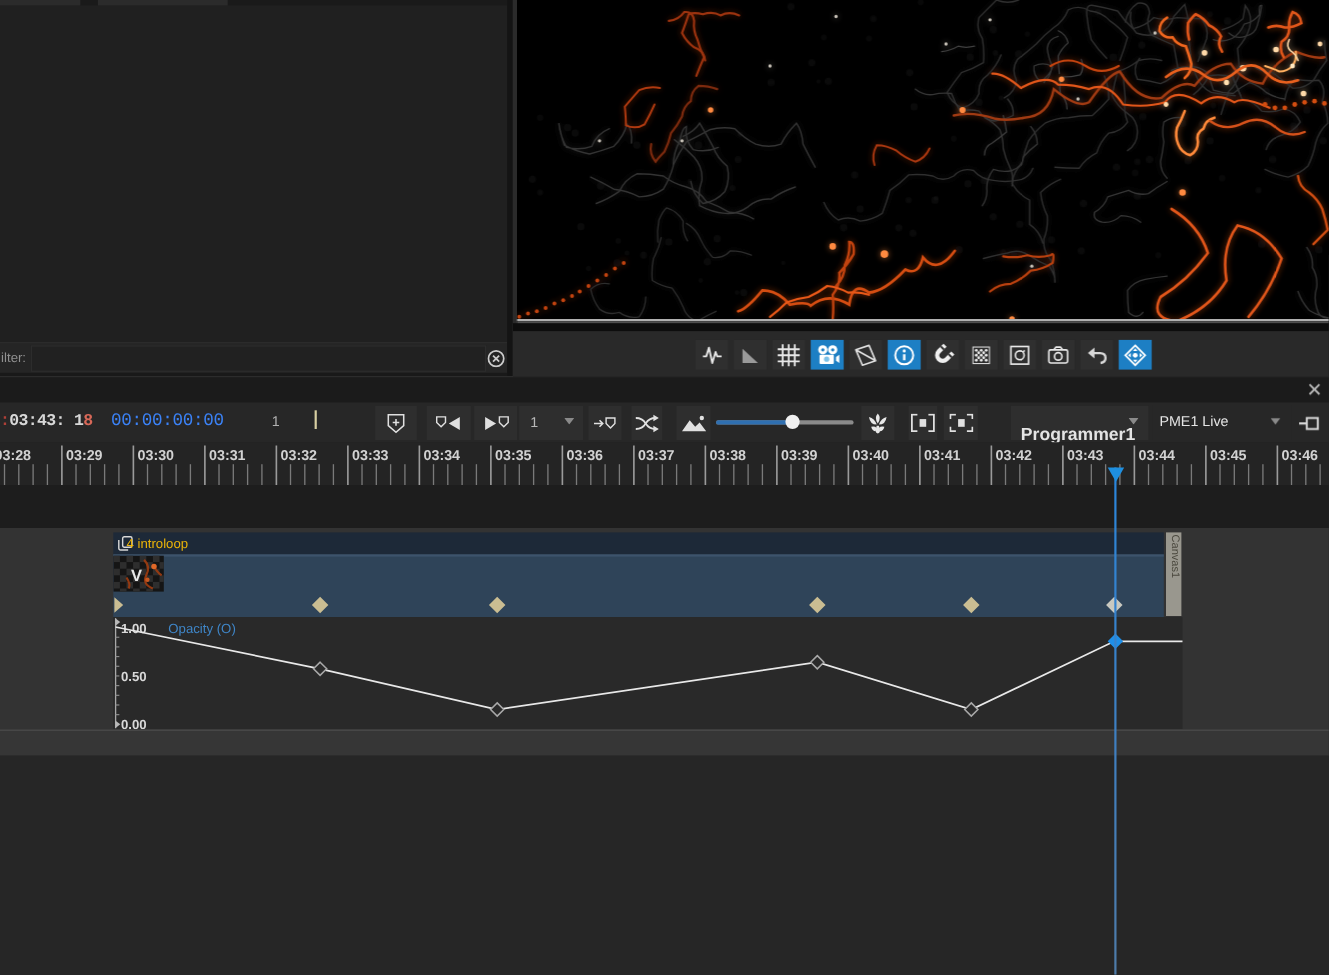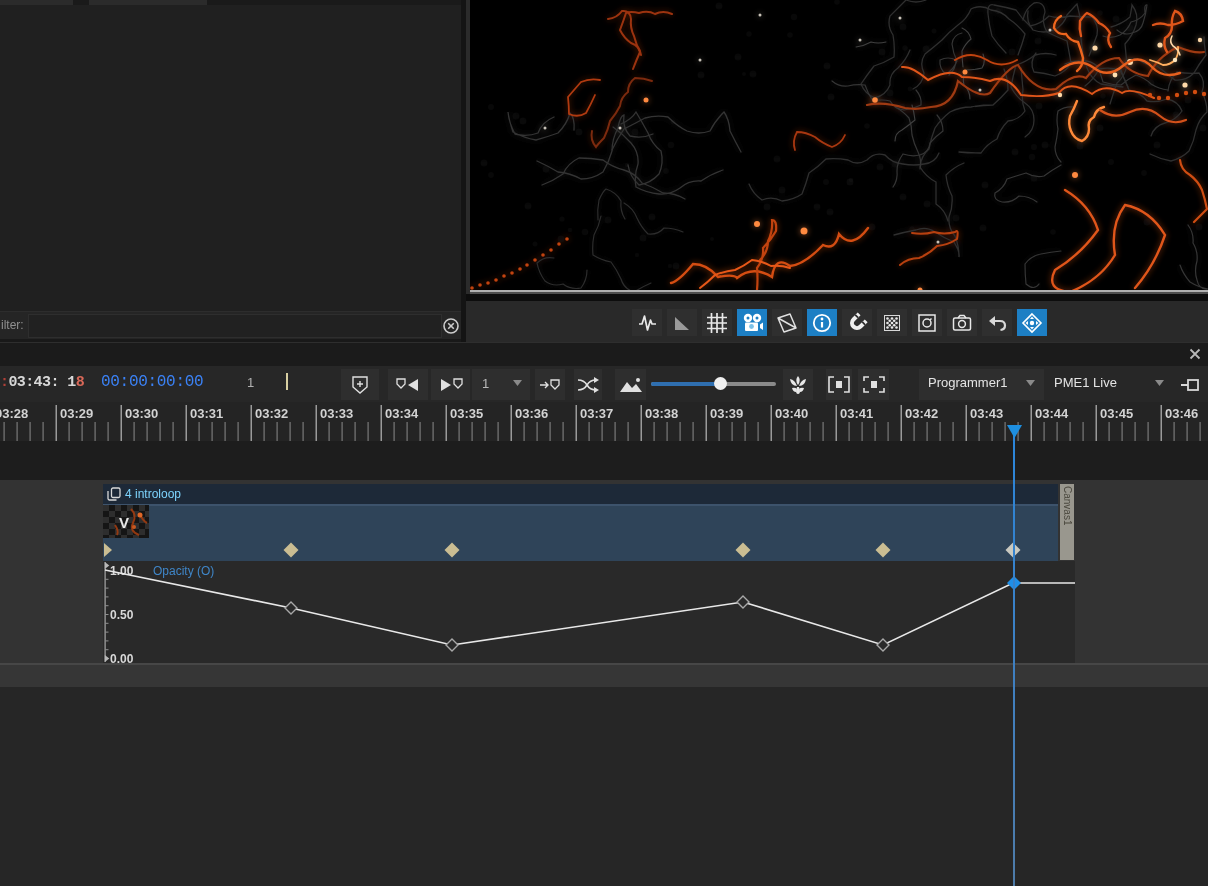--- a/index.html
+++ b/index.html
@@ -440,21 +440,21 @@
           </div>
           <div class="abs" style="left:858px;top:3px;width:31px;height:31px;background:#2e2e2e;display:flex;align-items:center;justify-content:center;">
             <svg width="22" height="17" viewBox="0 0 22 17">
               <g stroke="#e0e0e0" stroke-width="1.6" fill="none">
                 <path d="M6 1 H1 V5 M1 12 V16 H6 M16 1 H21 V5 M21 12 V16 H16"></path>
               </g>
               <rect x="8" y="5" width="6" height="7" fill="#e0e0e0"></rect>
             </svg>
           </div>
           <div class="abs" style="left:919px;top:3px;width:125px;height:31px;background:#2e2e2e;">
-            <div style="position:absolute;left:9px;top:6px;font-size:13px;color:#e4e4e4;">Programmer1</div>
+            <div style="position:absolute;left:9px;top:18px;font-size:16px;color:#e4e4e4;font-weight:bold;">Programmer1</div>
             <svg style="position:absolute;right:9px;top:11px;" width="9" height="6" viewBox="0 0 9 6">
               <path d="M0 0 H9 L4.5 6 Z" fill="#8a8a8a"></path>
             </svg>
           </div>
           <div class="abs" style="left:1048px;top:3px;width:126px;height:31px;background:#272727;">
             <div style="position:absolute;left:6px;top:6px;font-size:13px;color:#e4e4e4;">PME1 Live</div>
             <svg style="position:absolute;right:10px;top:11px;" width="9" height="6" viewBox="0 0 9 6">
               <path d="M0 0 H9 L4.5 6 Z" fill="#8a8a8a"></path>
             </svg>
           </div>
@@ -589,21 +589,21 @@
 
   <div class="abs" style="left:0;top:99px;width:1208px;height:39px;background:#1d1d1d;"></div>
 
   <div class="abs" style="left:0;top:138px;width:1208px;height:183px;background:#333333;">
 
     <div class="abs" style="left:103px;top:4px;width:955px;height:20px;background:#1d2938;">
       <svg class="abs" style="left:4px;top:3px;" width="14" height="14" viewBox="0 0 14 14" fill="none" stroke="#d8d8d8" stroke-width="1.3">
         <rect x="4.5" y="1" width="8.5" height="9.5" rx="1.5"></rect>
         <path d="M9.5 13 l-7 0 a1.5 1.5 0 0 1 -1.5 -1.5 l0 -7.5"></path>
       </svg>
-      <div class="abs" style="left:22px;top:3px;font-size:12px;color:#7dd3fc;">4 introloop</div>
+      <div class="abs" style="left:12px;top:3px;font-size:12px;color:#eab308;">4 introloop</div>
     </div>
 
     <div class="abs" style="left:103px;top:24px;width:955px;height:57px;background:#2f4459;border-top:2px solid #3d536c;"></div>
 
     <svg class="abs" style="left:103px;top:25px;" width="46" height="33" viewBox="0 0 46 33">
       <rect width="46" height="33" fill="#151515"></rect>
       <g fill="#2e2e2e">
         <rect x="0" y="0" width="6" height="6"></rect>
             <rect x="12" y="0" width="6" height="6"></rect>
             <rect x="24" y="0" width="6" height="6"></rect>

